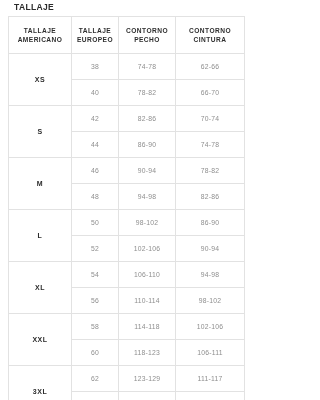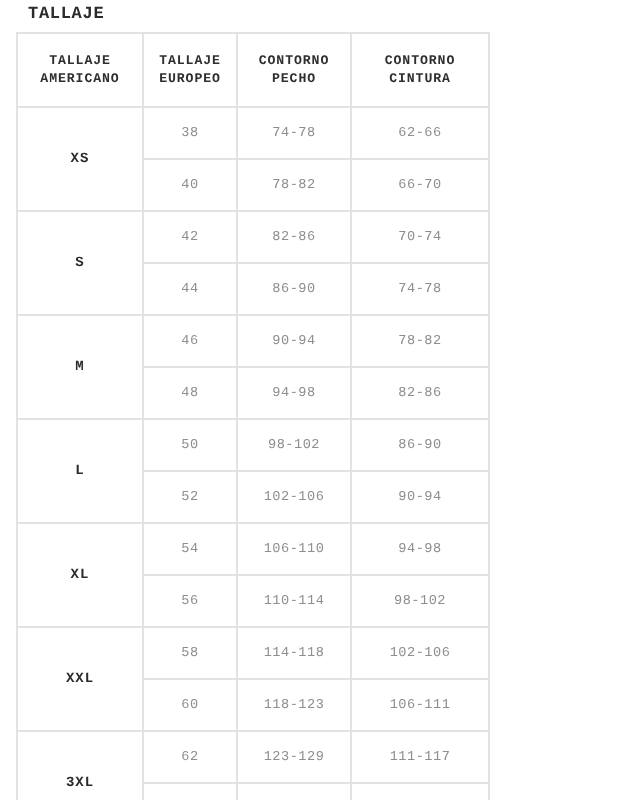--- a/index.html
+++ b/index.html
@@ -12,21 +12,20 @@
     height: 400px;
     font-family: "Liberation Sans", sans-serif;
     overflow: hidden;
   }
   .page {
     position: relative;
     width: 248px;
     height: 332px;
     background: #ffffff;
     box-sizing: border-box;
-    font-family: Liberation Mono, monospace;
   }
   .page-title {
     position: absolute;
     left: 14px;
     top: 1px;
     font-size: 8.5px;
     font-weight: bold;
     letter-spacing: 0.35px;
     color: #2b2b2b;
     line-height: 12px;

